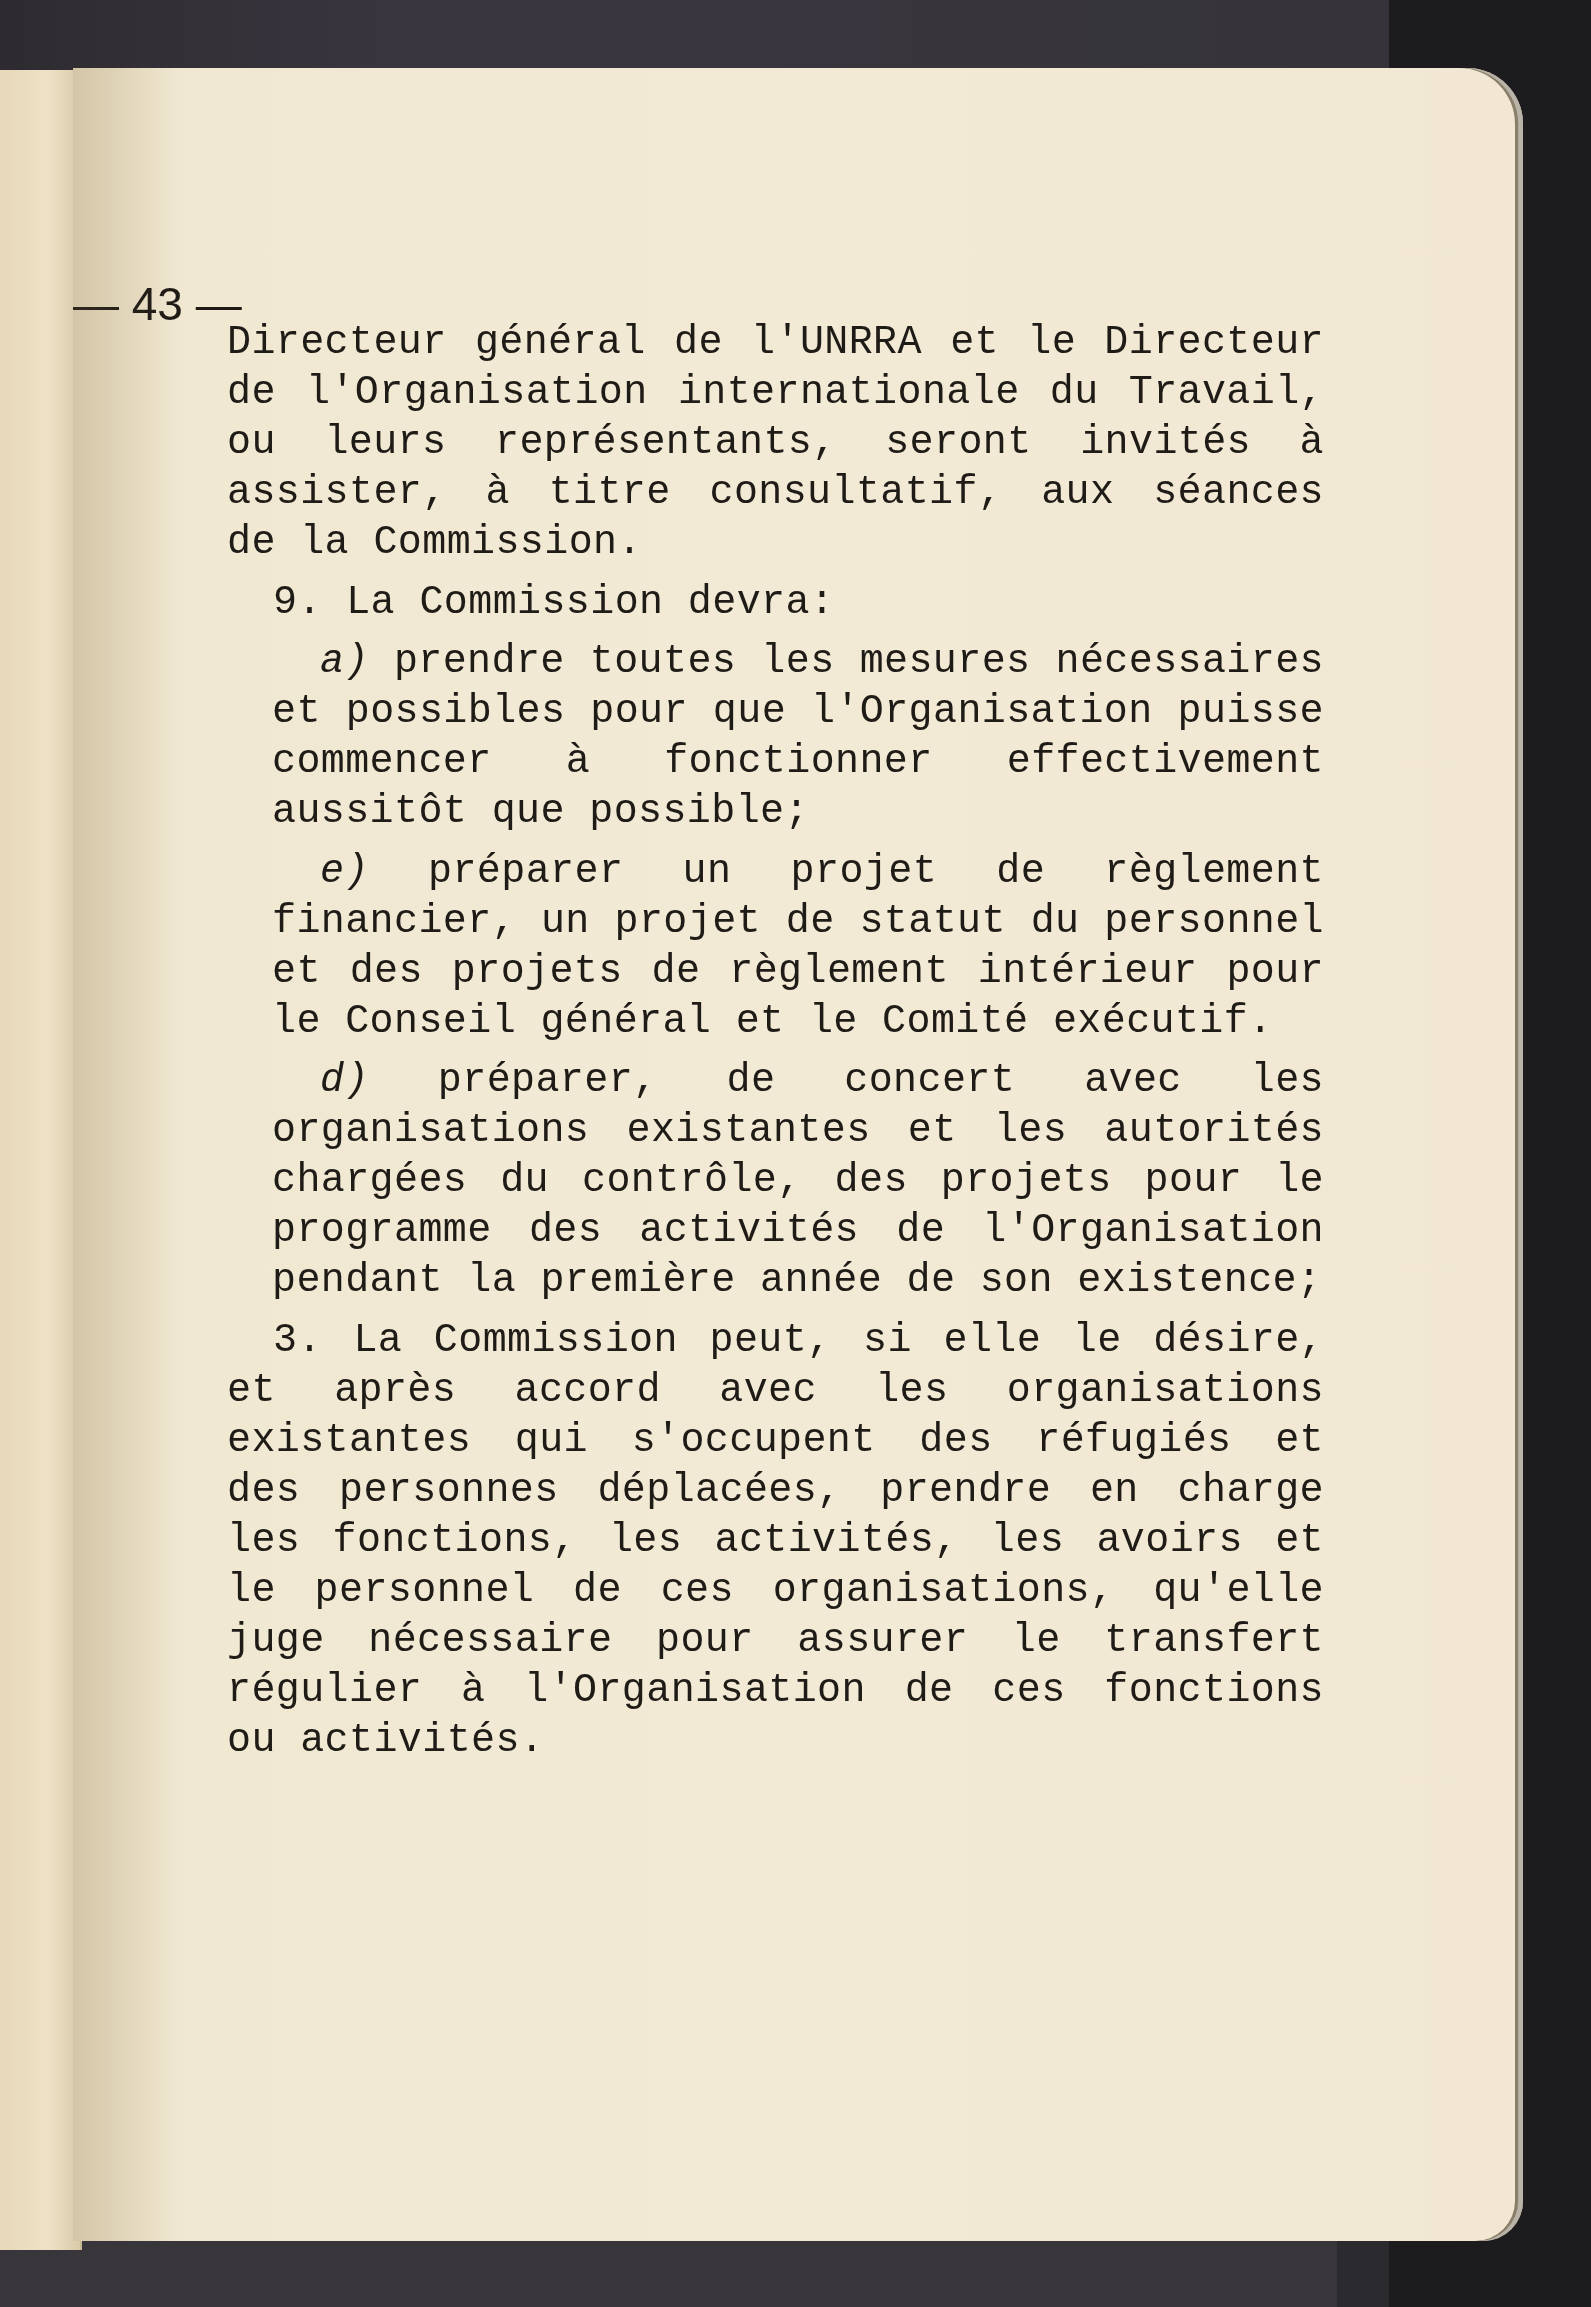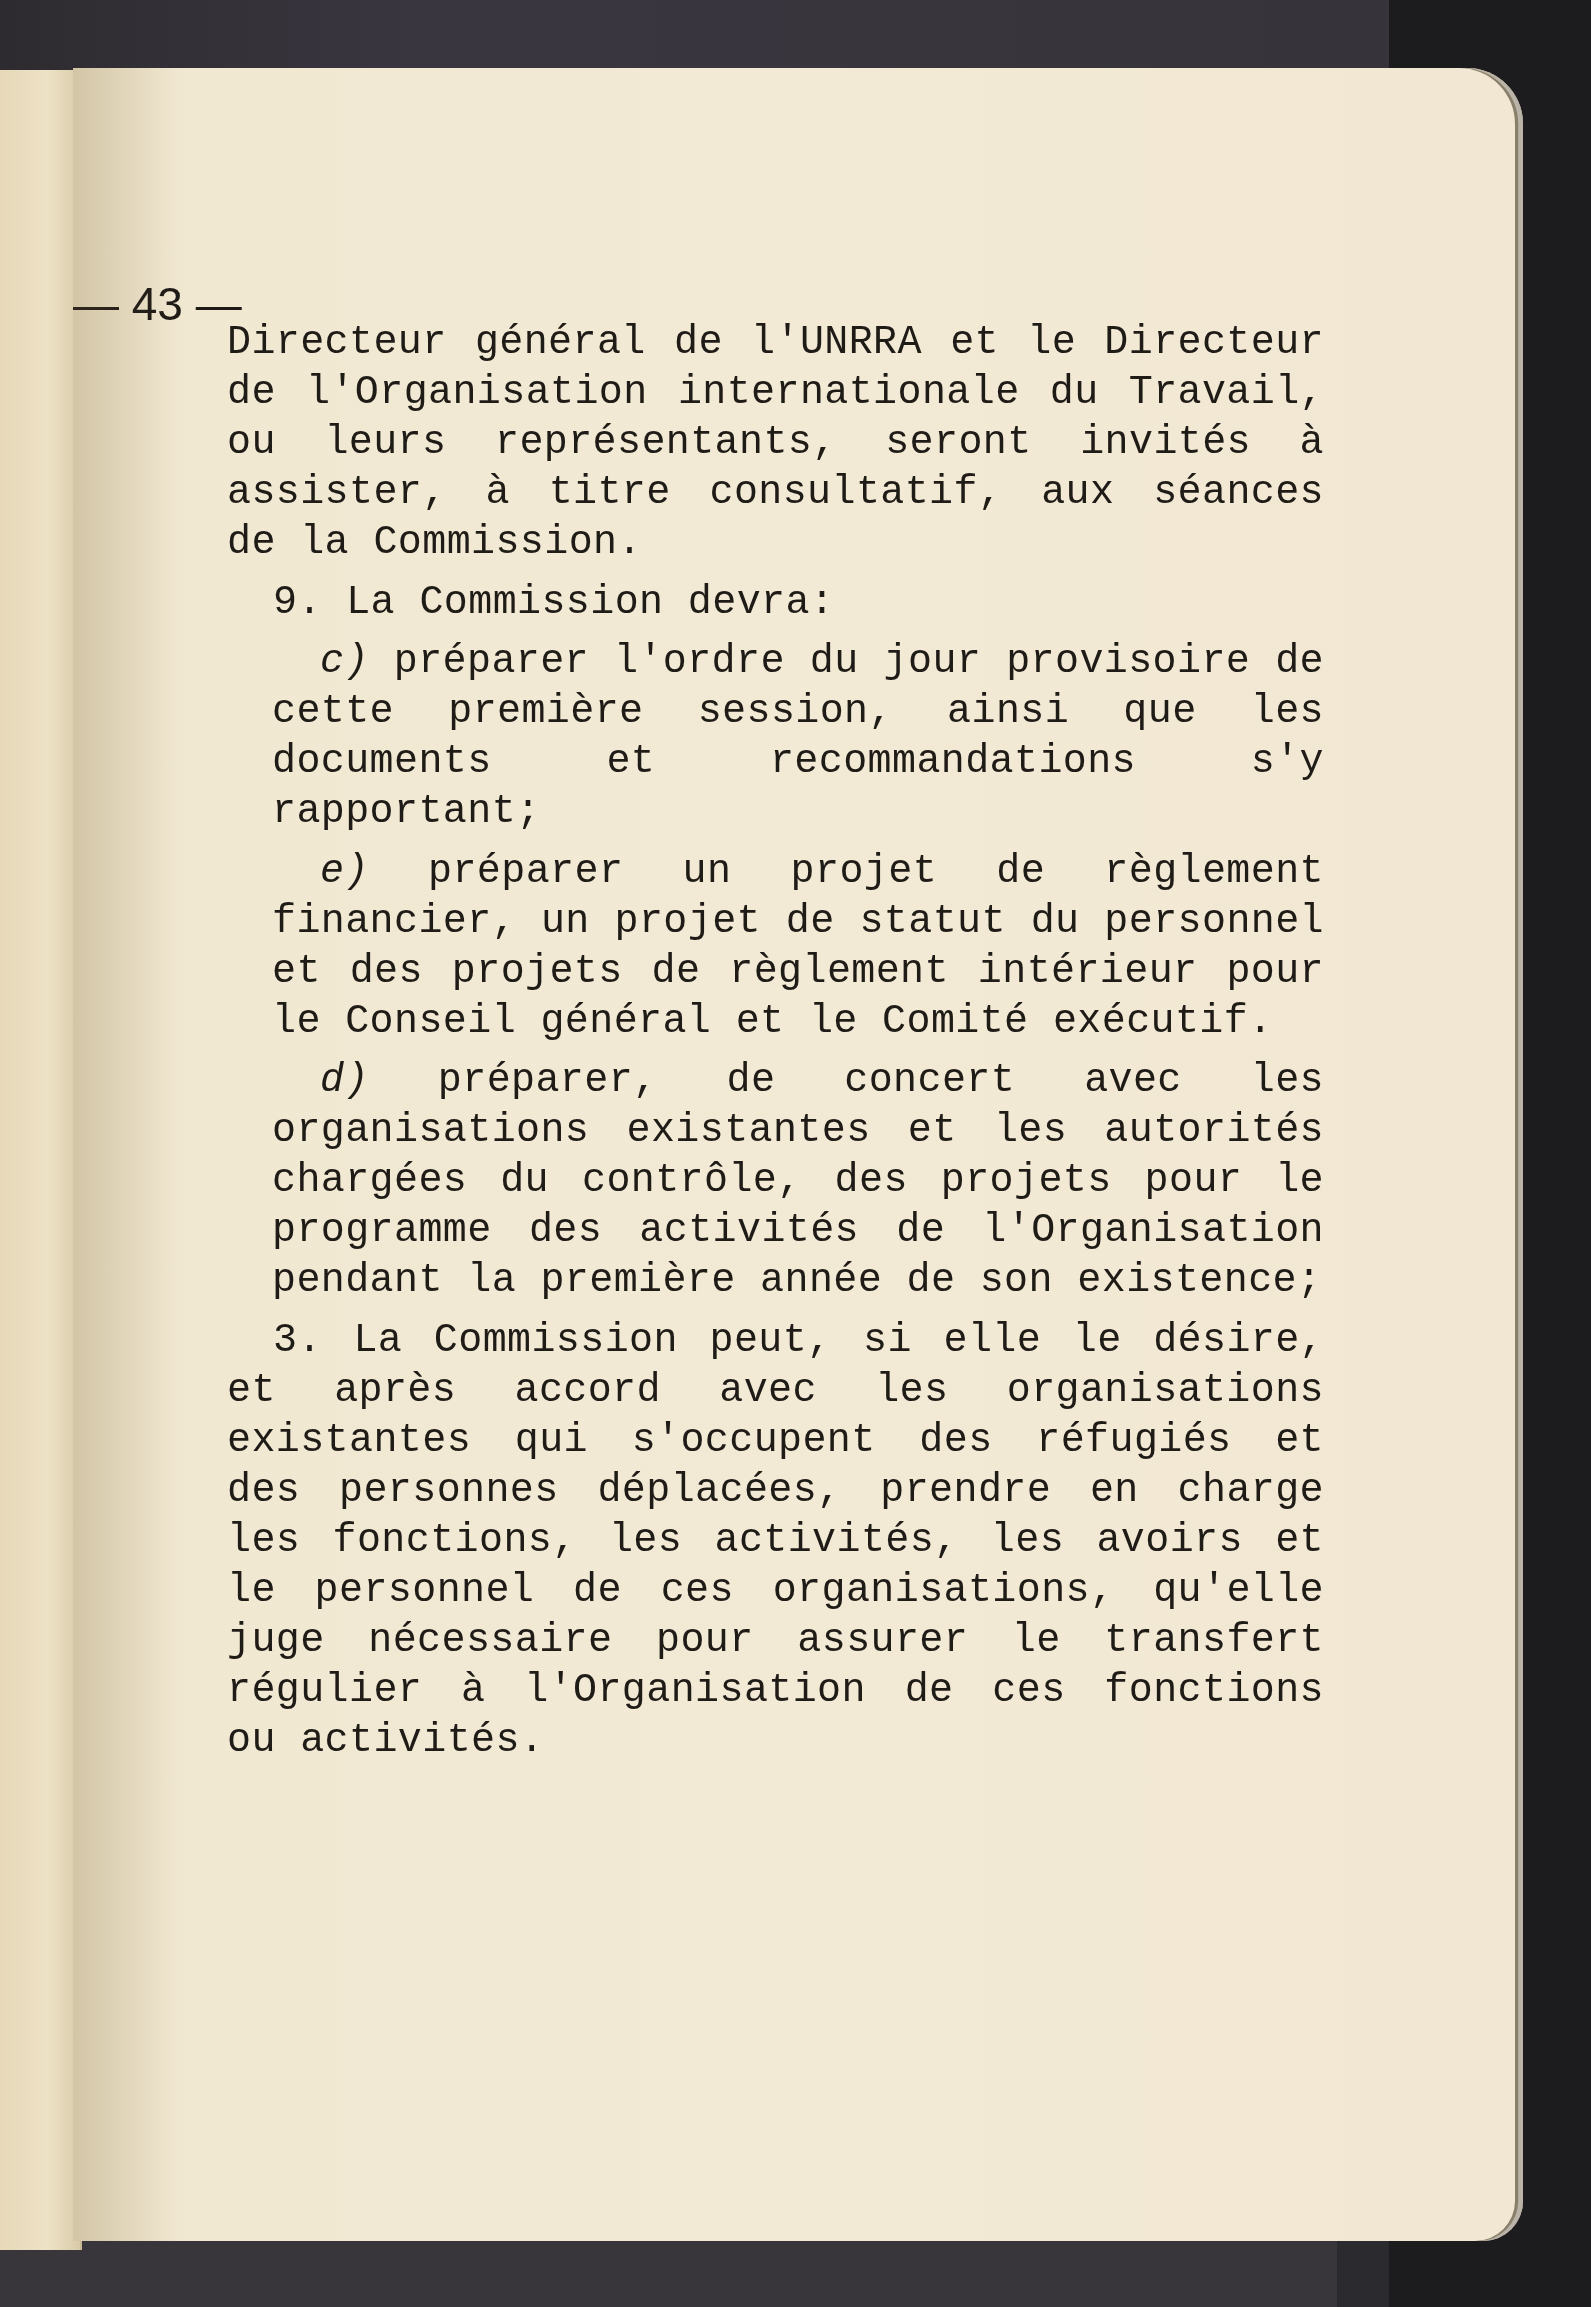--- a/index.html
+++ b/index.html
@@ -64,18 +64,18 @@
 <div class="left-page"></div>
 
 <div class="page">
   <div class="page-number">— 43 —</div>
 </div>
 <div class="shade"></div>
 
 <div class="text">
   <p class="para">Directeur général de l'UNRRA et le Directeur de l'Organisation internationale du Travail, ou leurs représentants, seront invités à assister, à titre consultatif, aux séances de la Commission.</p>
   <p class="para indent">9. La Commission devra:</p>
-  <p class="para sub"><span class="label">c)</span><span> préparer l'ordre du jour provisoire de cette première session, ainsi que les documents et recommandations s'y rapportant;</span></p>
+  <p class="para sub"><span class="label">a)</span><span> prendre toutes les mesures nécessaires et possibles pour que l'Organisation puisse commencer à fonctionner effectivement aussitôt que possible;</span></p>
   <p class="para sub"><span class="label">e)</span><span> préparer un projet de règlement financier, un projet de statut du personnel et des projets de règlement intérieur pour le Conseil général et le Comité exécutif.</span></p>
   <p class="para sub"><span class="label">d)</span><span> préparer, de concert avec les organisations existantes et les autorités chargées du contrôle, des projets pour le programme des activités de l'Organisation pendant la première année de son existence;</span></p>
   <p class="para indent">3. La Commission peut, si elle le désire, et après accord avec les organisations existantes qui s'occupent des réfugiés et des personnes déplacées, prendre en charge les fonctions, les activités, les avoirs et le personnel de ces organisations, qu'elle juge nécessaire pour assurer le transfert régulier à l'Organisation de ces fonctions ou activités.</p>
 </div>
 
 
 </body></html>

